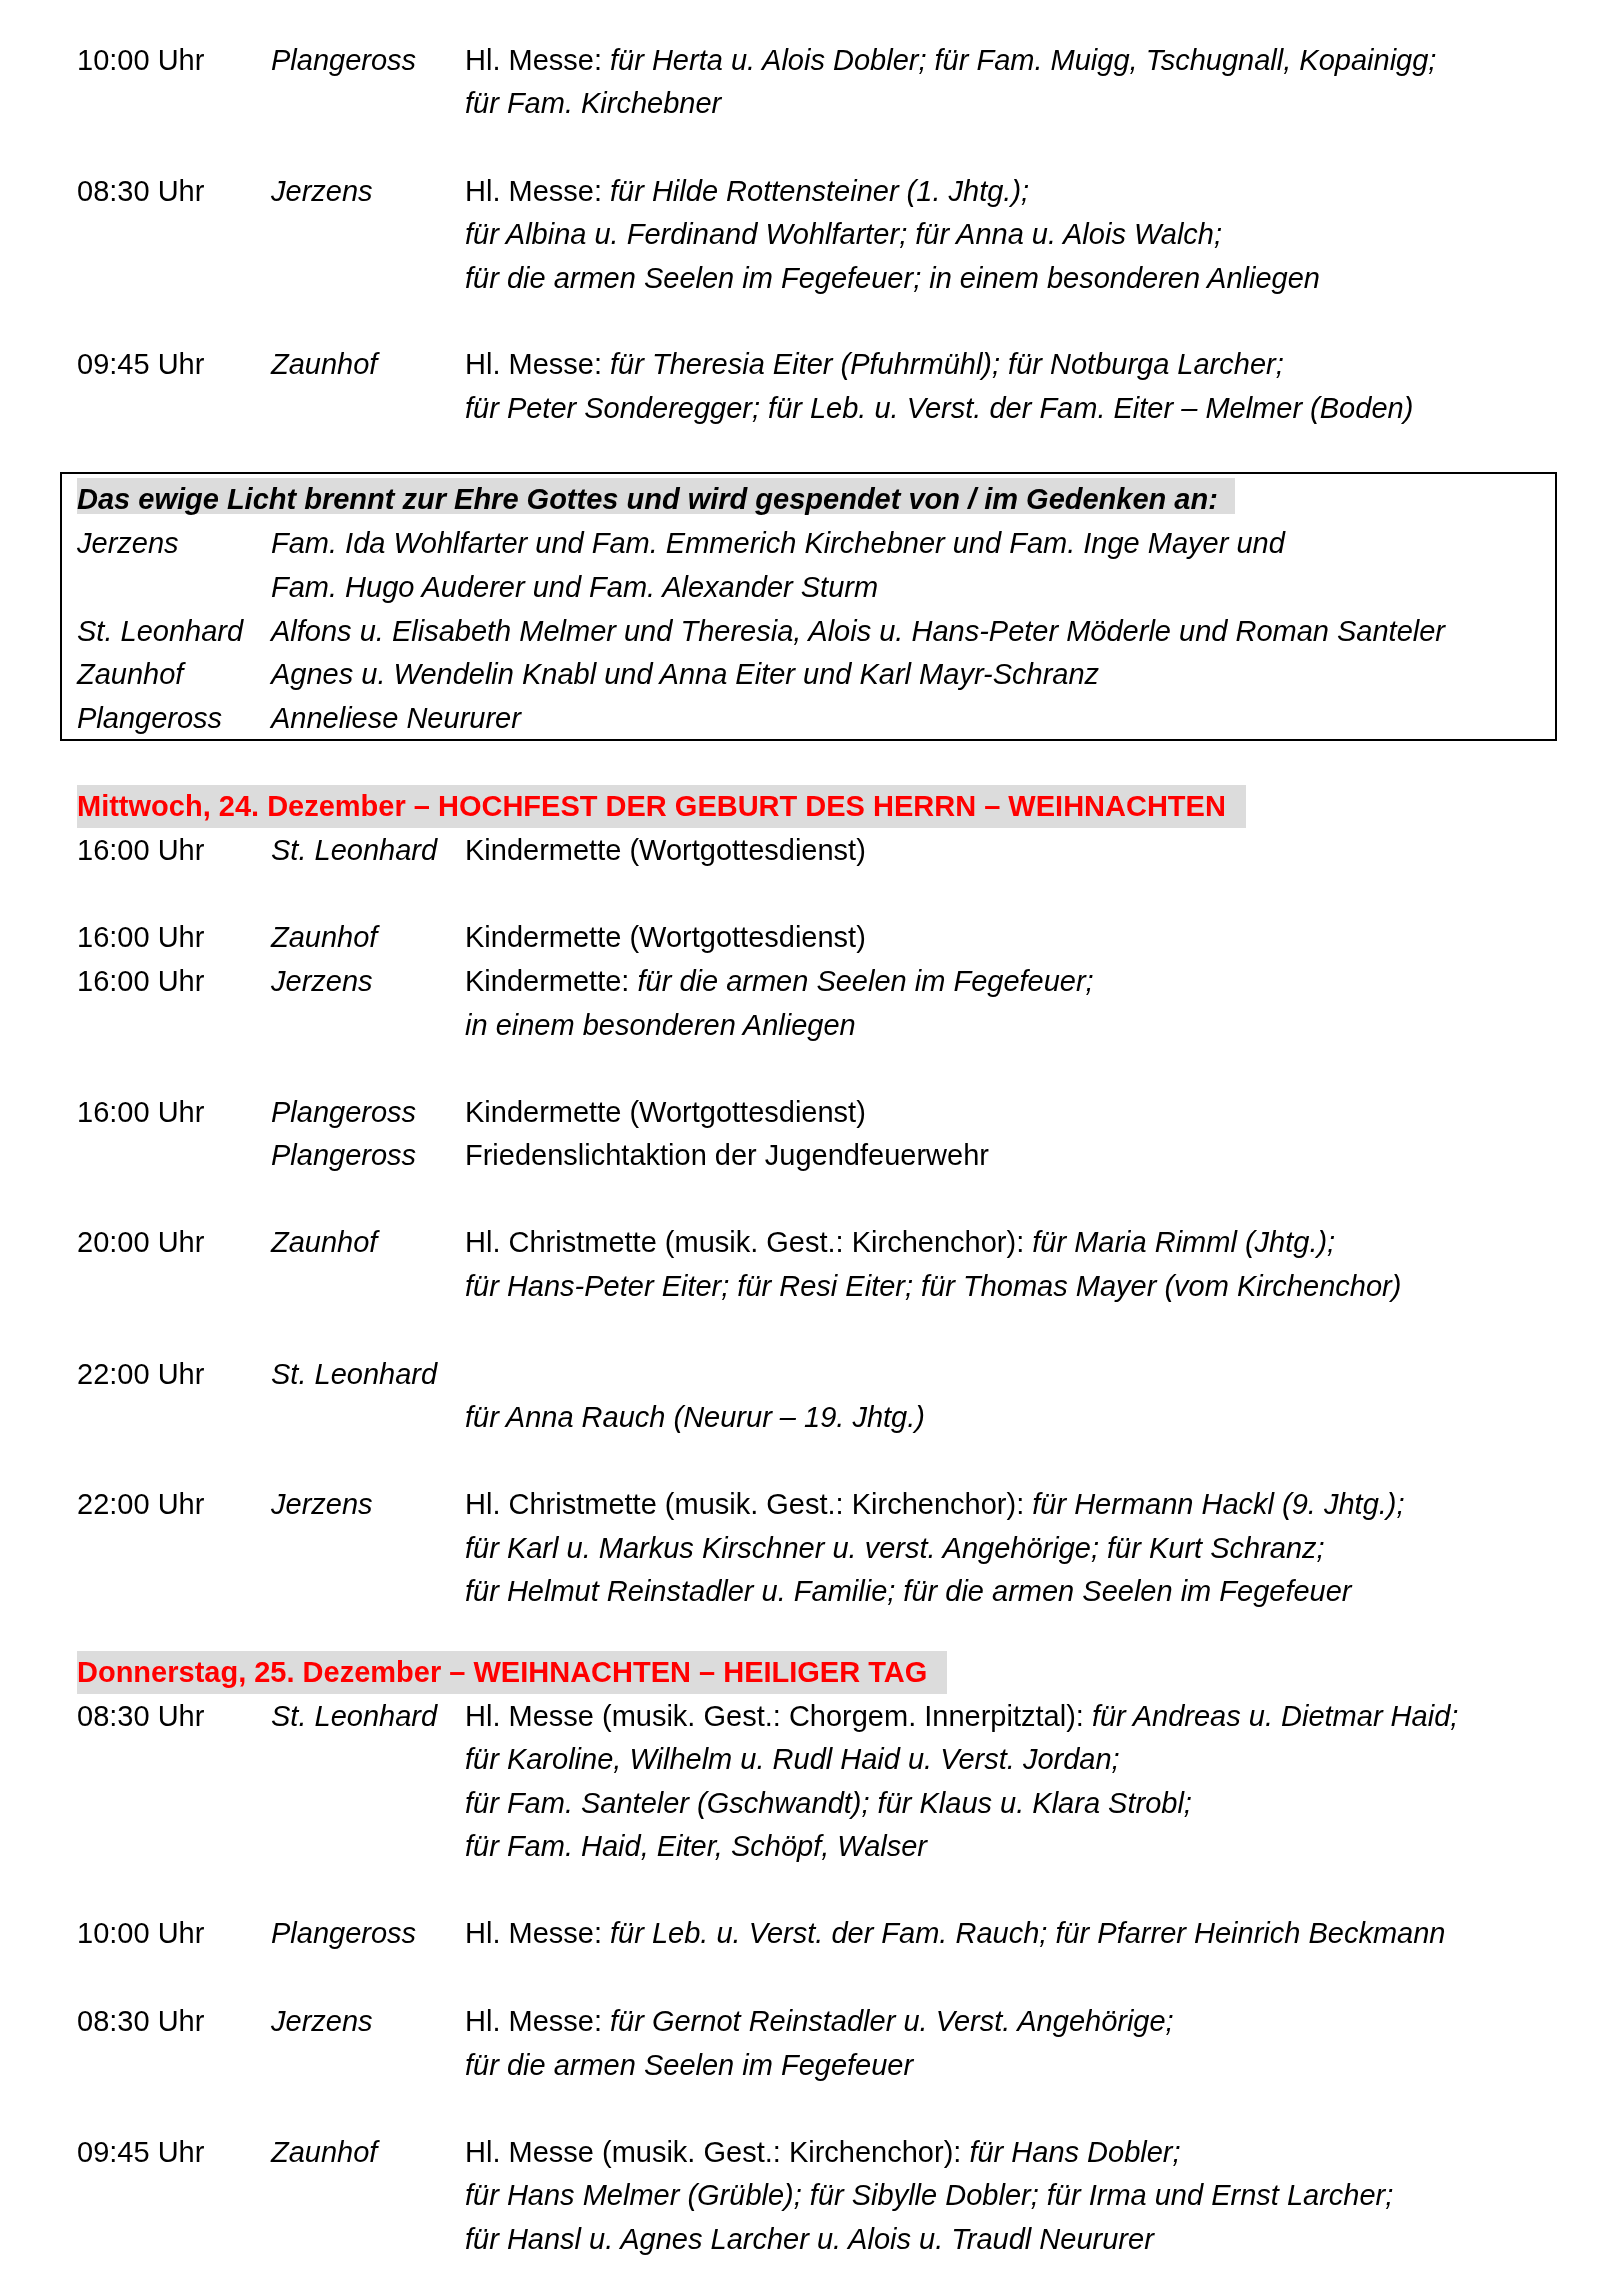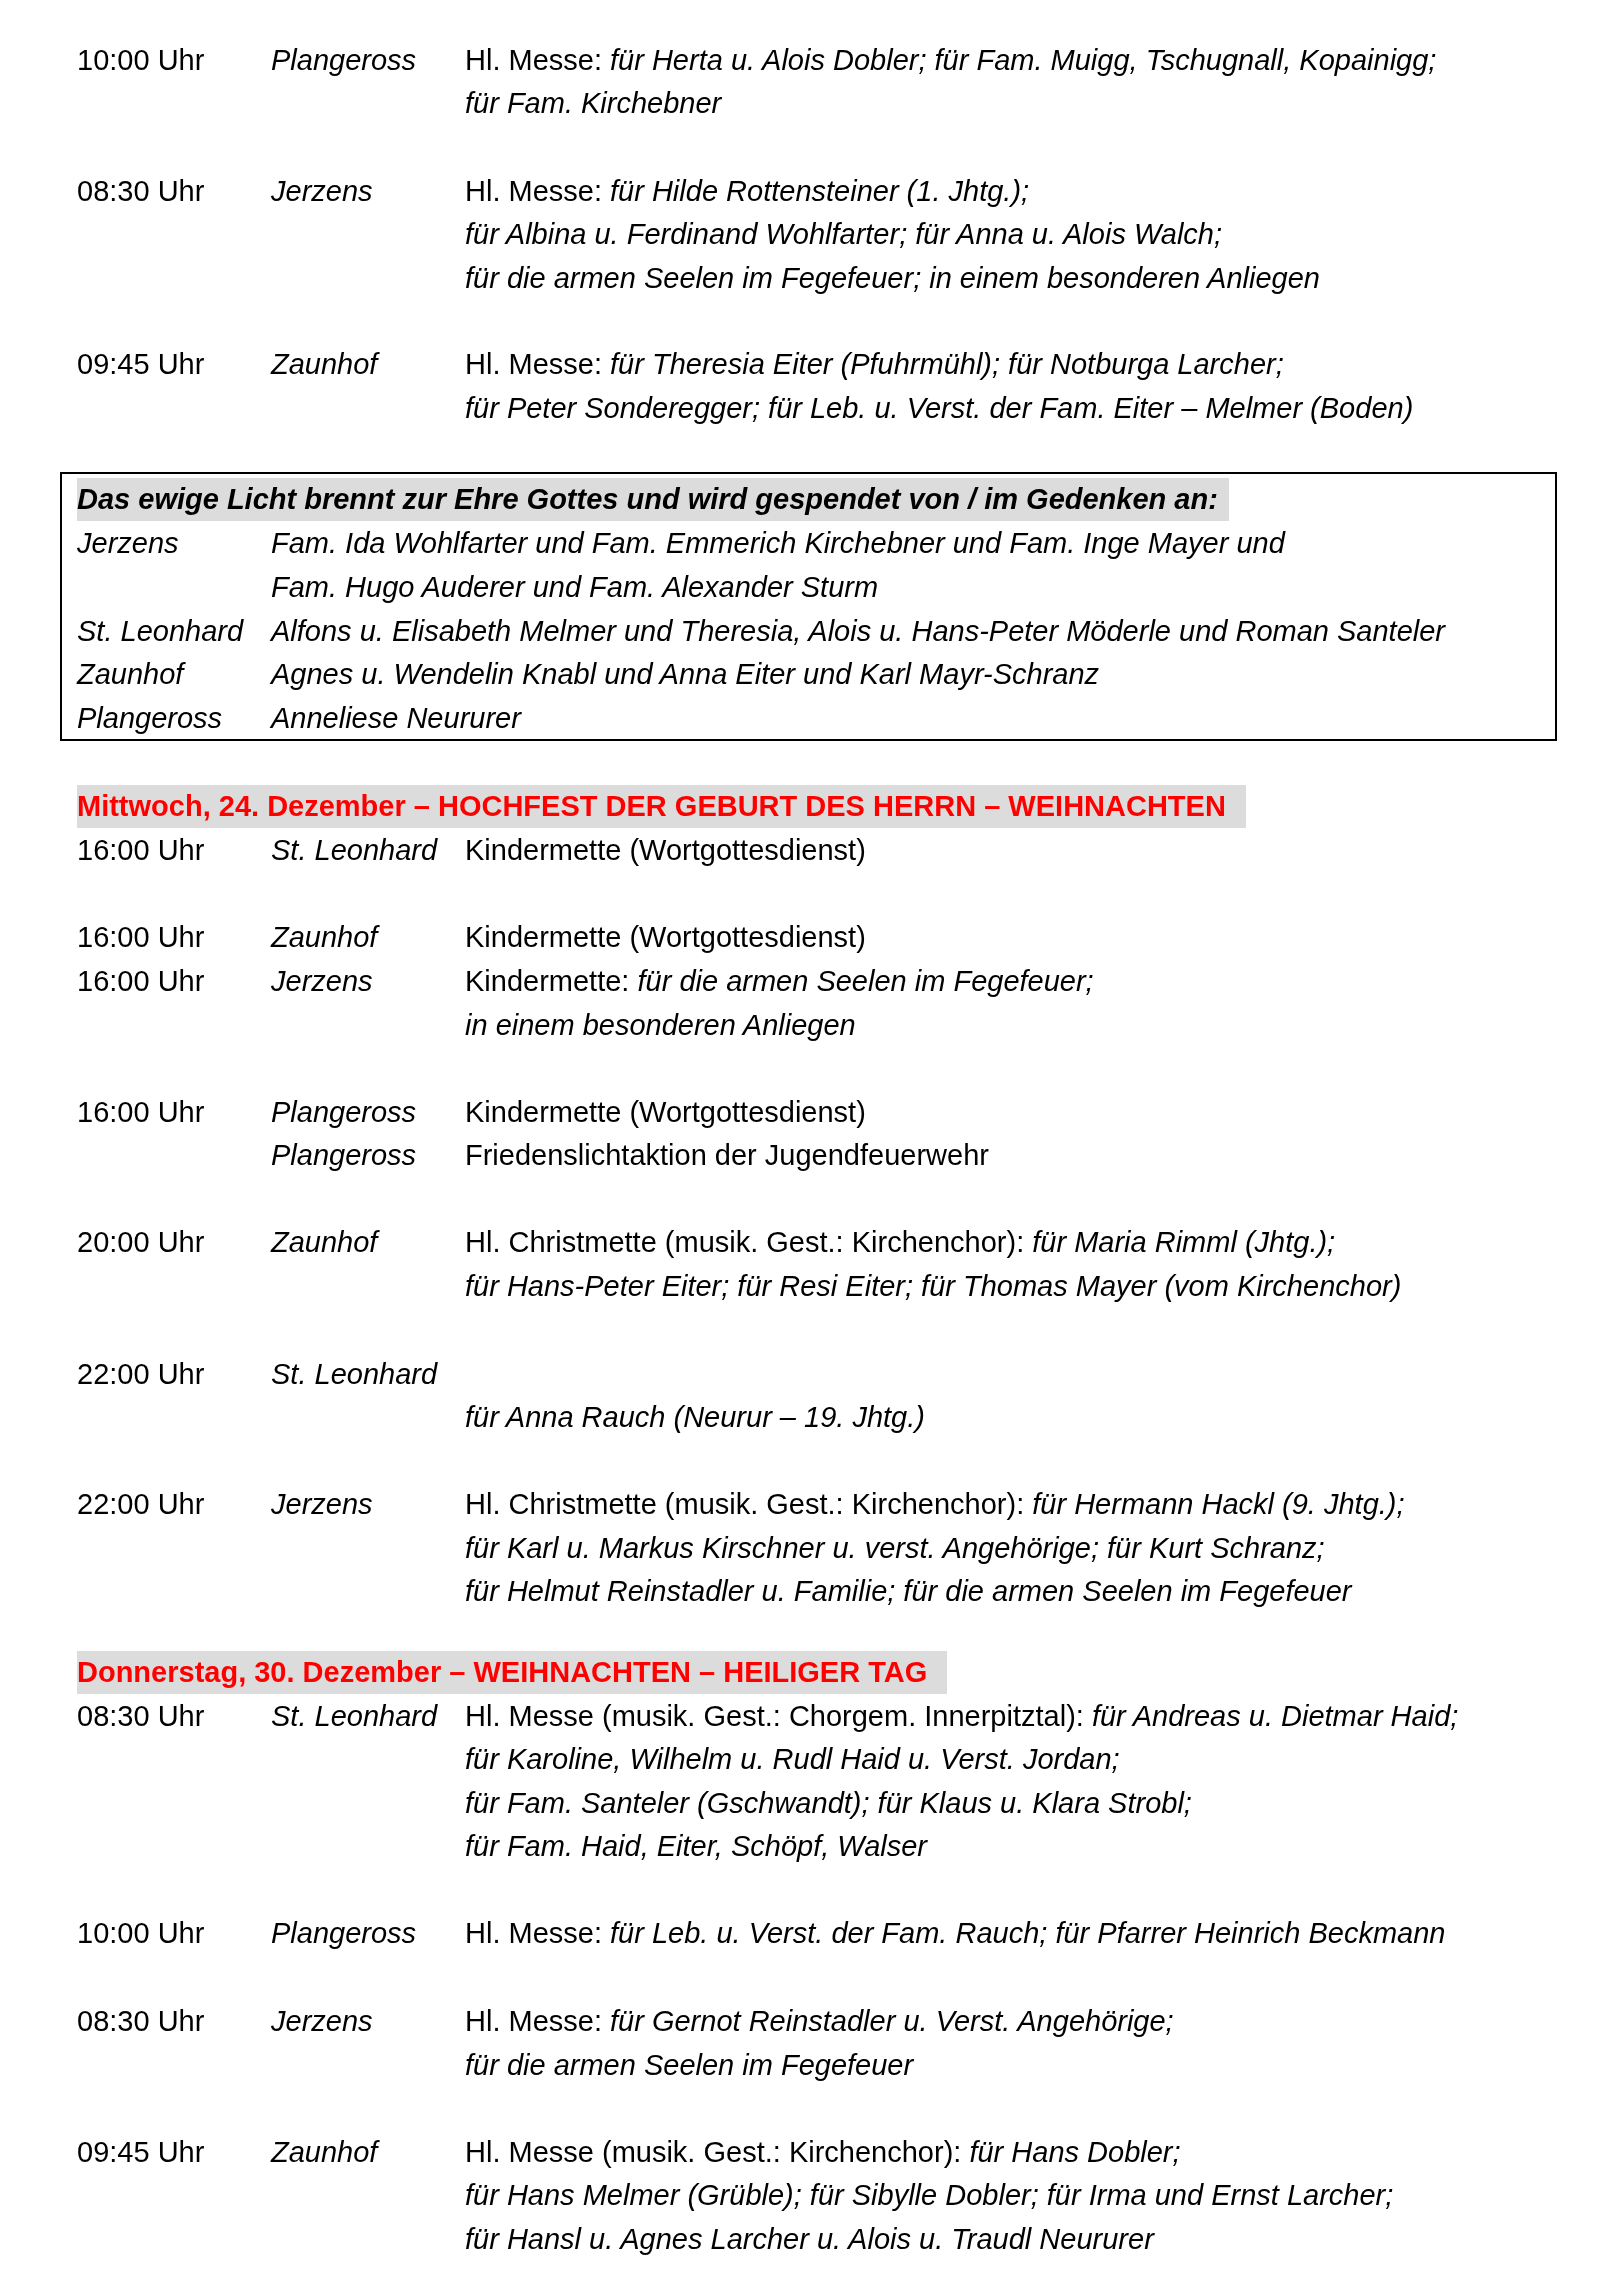--- a/index.html
+++ b/index.html
@@ -10,22 +10,22 @@
   .row { position: absolute; left: 0; width: 1621px; height: 43px; line-height: 43px; white-space: nowrap; text-align: center; }
   .time { position: absolute; left: 77px; }
   .place { position: absolute; left: 271px; font-style: italic; }
   .text { position: absolute; left: 465px; }
   .it { font-style: italic; }
   .box {
     position: absolute; left: 60px; top: 472px; width: 1497px; height: 269px;
     border: 2.9px solid #000; box-sizing: border-box;
   }
   .box-title {
-    position: absolute; left: 77px; top: 478px; height: 43px; line-height: 43px;
-    background: #dcdcdc; font-weight: bold; font-style: italic; padding-right: 11px; white-space: nowrap;
+    position: absolute; left: 77px; top: 478px; height: 36px; line-height: 43px;
+    background: #dcdcdc; font-weight: bold; font-style: italic; padding-right: 17px; white-space: nowrap;
   }
   .bplace { position: absolute; left: 77px; font-style: italic; }
   .bnames { position: absolute; left: 271px; font-style: italic; }
   .dayhead {
     position: absolute; left: 77px; height: 43px; line-height: 43px; background: #dcdcdc;
     color: #ff0000; font-weight: bold; white-space: nowrap; padding-right: 20px;
   }
 </style>
 </head>
 <body>
@@ -160,21 +160,21 @@
     <span class="text"><span>Hl. Christmette (musik. Gest.: Kirchenchor): </span><span class="it">für Hermann Hackl (9. Jhtg.);</span></span>
   </div>
   <div class="row" style="top:1527px">
       <span class="text it">für Karl u. Markus Kirschner u. verst. Angehörige; für Kurt Schranz;</span>
     </div>
   <div class="row" style="top:1570px">
       <span class="text it">für Helmut Reinstadler u. Familie; für die armen Seelen im Fegefeuer</span>
     </div>
 </div>
 
-<div class="dayhead" style="top:1651px">Donnerstag, 30. Dezember – WEIHNACHTEN – HEILIGER TAG</div>
+<div class="dayhead" style="top:1651px">Donnerstag, 25. Dezember – WEIHNACHTEN – HEILIGER TAG</div>
 
 <div>
   <div class="row" style="top:1695px">
     <span class="time">08:30 Uhr</span>
     <span class="place">St. Leonhard</span>
     <span class="text"><span>Hl. Messe (musik. Gest.: Chorgem. Innerpitztal): </span><span class="it">für Andreas u. Dietmar Haid;</span></span>
   </div>
   <div class="row" style="top:1738px">
       <span class="text it">für Karoline, Wilhelm u. Rudl Haid u. Verst. Jordan;</span>
     </div>

